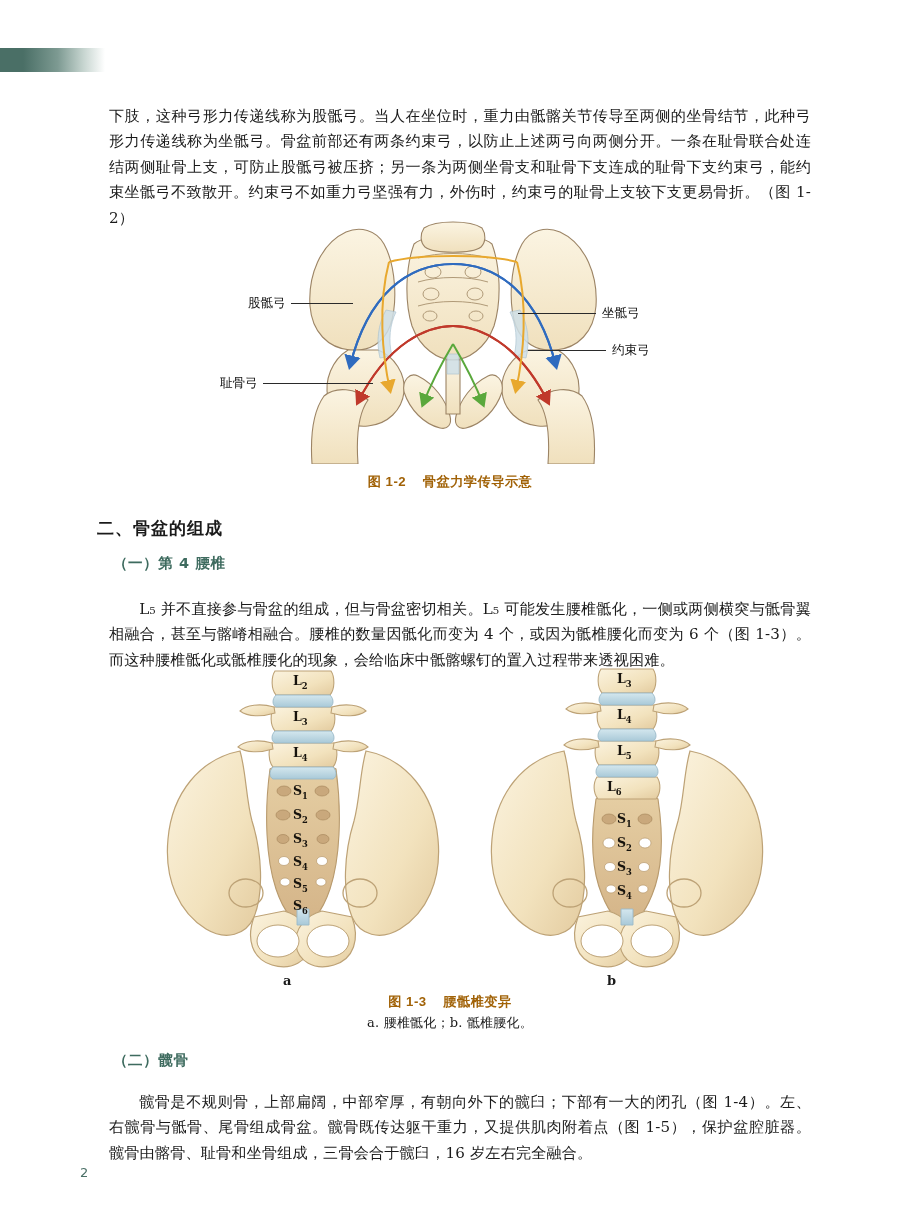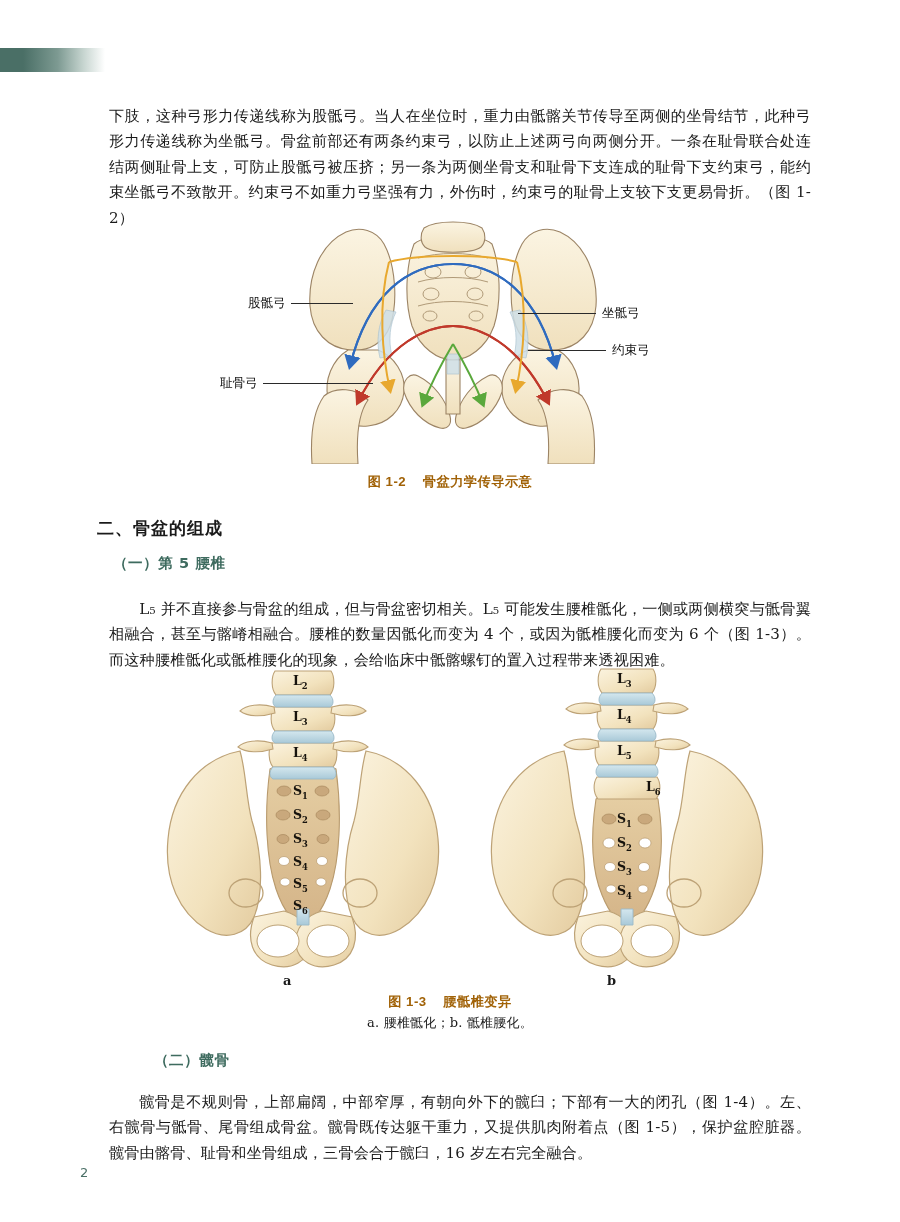--- a/index.html
+++ b/index.html
@@ -242,21 +242,21 @@
 
   <div class="fig-label" style="left:20px; top:81px;">股骶弓</div>
   <div class="fig-label" style="left:-8px; top:161px;">耻骨弓</div>
   <div class="fig-label" style="left:374px; top:91px;">坐骶弓</div>
   <div class="fig-label" style="left:384px; top:128px;">约束弓</div>
 </div>
 
 <div class="fig-caption" style="top:473px;">图 1-2    骨盆力学传导示意</div>
 
 <div class="h2" style="top:517px;">二、骨盆的组成</div>
-<div class="h3" style="top:554px;">（一）第 5 腰椎</div>
+<div class="h3" style="top:554px;">（一）第 4 腰椎</div>
 
 <div style="position:absolute; left:97px; top:585px; width:726px;">
   <p class="para indent">L₅ 并不直接参与骨盆的组成，但与骨盆密切相关。L₅ 可能发生腰椎骶化，一侧或两侧横突与骶骨翼相融合，甚至与髂嵴相融合。腰椎的数量因骶化而变为 4 个，或因为骶椎腰化而变为 6 个（图 1-3）。而这种腰椎骶化或骶椎腰化的现象，会给临床中骶髂螺钉的置入过程带来透视困难。</p>
 </div>
 
 <div id="fig13">
   <svg width="648" height="320" viewBox="0 0 648 320">
     <defs>
       <linearGradient id="bone2" x1="0" y1="0" x2="1" y2="1">
         <stop offset="0%" stop-color="#fbf3df"></stop>
@@ -382,32 +382,32 @@
   <div class="vlabel" style="left:165px; top:120px;">S<sub>1</sub></div>
   <div class="vlabel" style="left:165px; top:144px;">S<sub>2</sub></div>
   <div class="vlabel" style="left:165px; top:168px;">S<sub>3</sub></div>
   <div class="vlabel" style="left:165px; top:191px;">S<sub>4</sub></div>
   <div class="vlabel" style="left:165px; top:213px;">S<sub>5</sub></div>
   <div class="vlabel" style="left:165px; top:235px;">S<sub>6</sub></div>
 
   <div class="vlabel" style="left:489px; top:8px;">L<sub>3</sub></div>
   <div class="vlabel" style="left:489px; top:44px;">L<sub>4</sub></div>
   <div class="vlabel" style="left:489px; top:80px;">L<sub>5</sub></div>
-  <div class="vlabel" style="left:518px; top:116px;">L<sub>6</sub></div>
+  <div class="vlabel" style="left:479px; top:116px;">L<sub>6</sub></div>
   <div class="vlabel" style="left:489px; top:148px;">S<sub>1</sub></div>
   <div class="vlabel" style="left:489px; top:172px;">S<sub>2</sub></div>
   <div class="vlabel" style="left:489px; top:196px;">S<sub>3</sub></div>
   <div class="vlabel" style="left:489px; top:220px;">S<sub>4</sub></div>
 
   <div class="panel-letter" style="left:155px; top:310px;">a</div>
   <div class="panel-letter" style="left:479px; top:310px;">b</div>
 </div>
 
 <div class="fig-caption" style="top:993px;">图 1-3    腰骶椎变异</div>
 <div class="fig-subcaption" style="top:1014px;">a. 腰椎骶化；b. 骶椎腰化。</div>
 
-<div class="h3" style="top:1051px;margin-left:41px;">（二）髋骨</div>
+<div class="h3" style="top:1051px;">（二）髋骨</div>
 
 <div style="position:absolute; left:97px; top:1078px; width:726px;">
   <p class="para indent">髋骨是不规则骨，上部扁阔，中部窄厚，有朝向外下的髋臼；下部有一大的闭孔（图 1-4）。左、右髋骨与骶骨、尾骨组成骨盆。髋骨既传达躯干重力，又提供肌肉附着点（图 1-5），保护盆腔脏器。髋骨由髂骨、耻骨和坐骨组成，三骨会合于髋臼，16 岁左右完全融合。</p>
 </div>
 
 <div class="page-num">2</div>
 
 </body></html>

